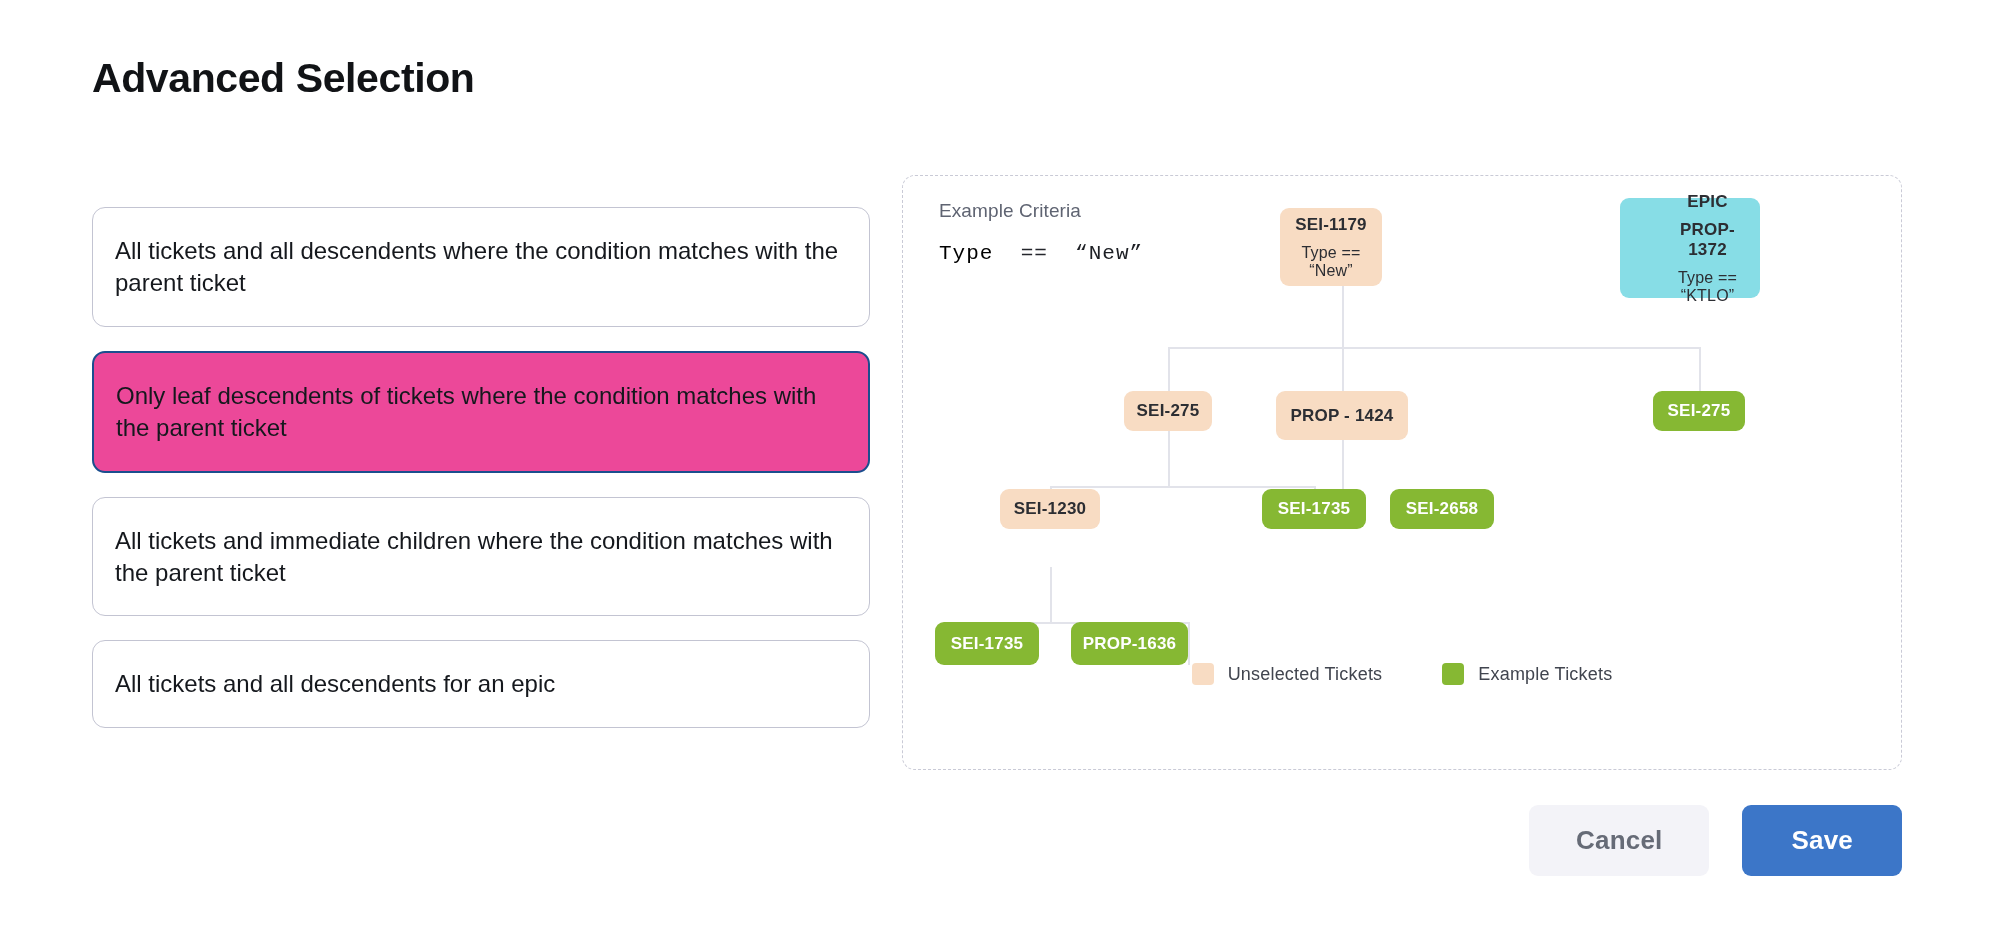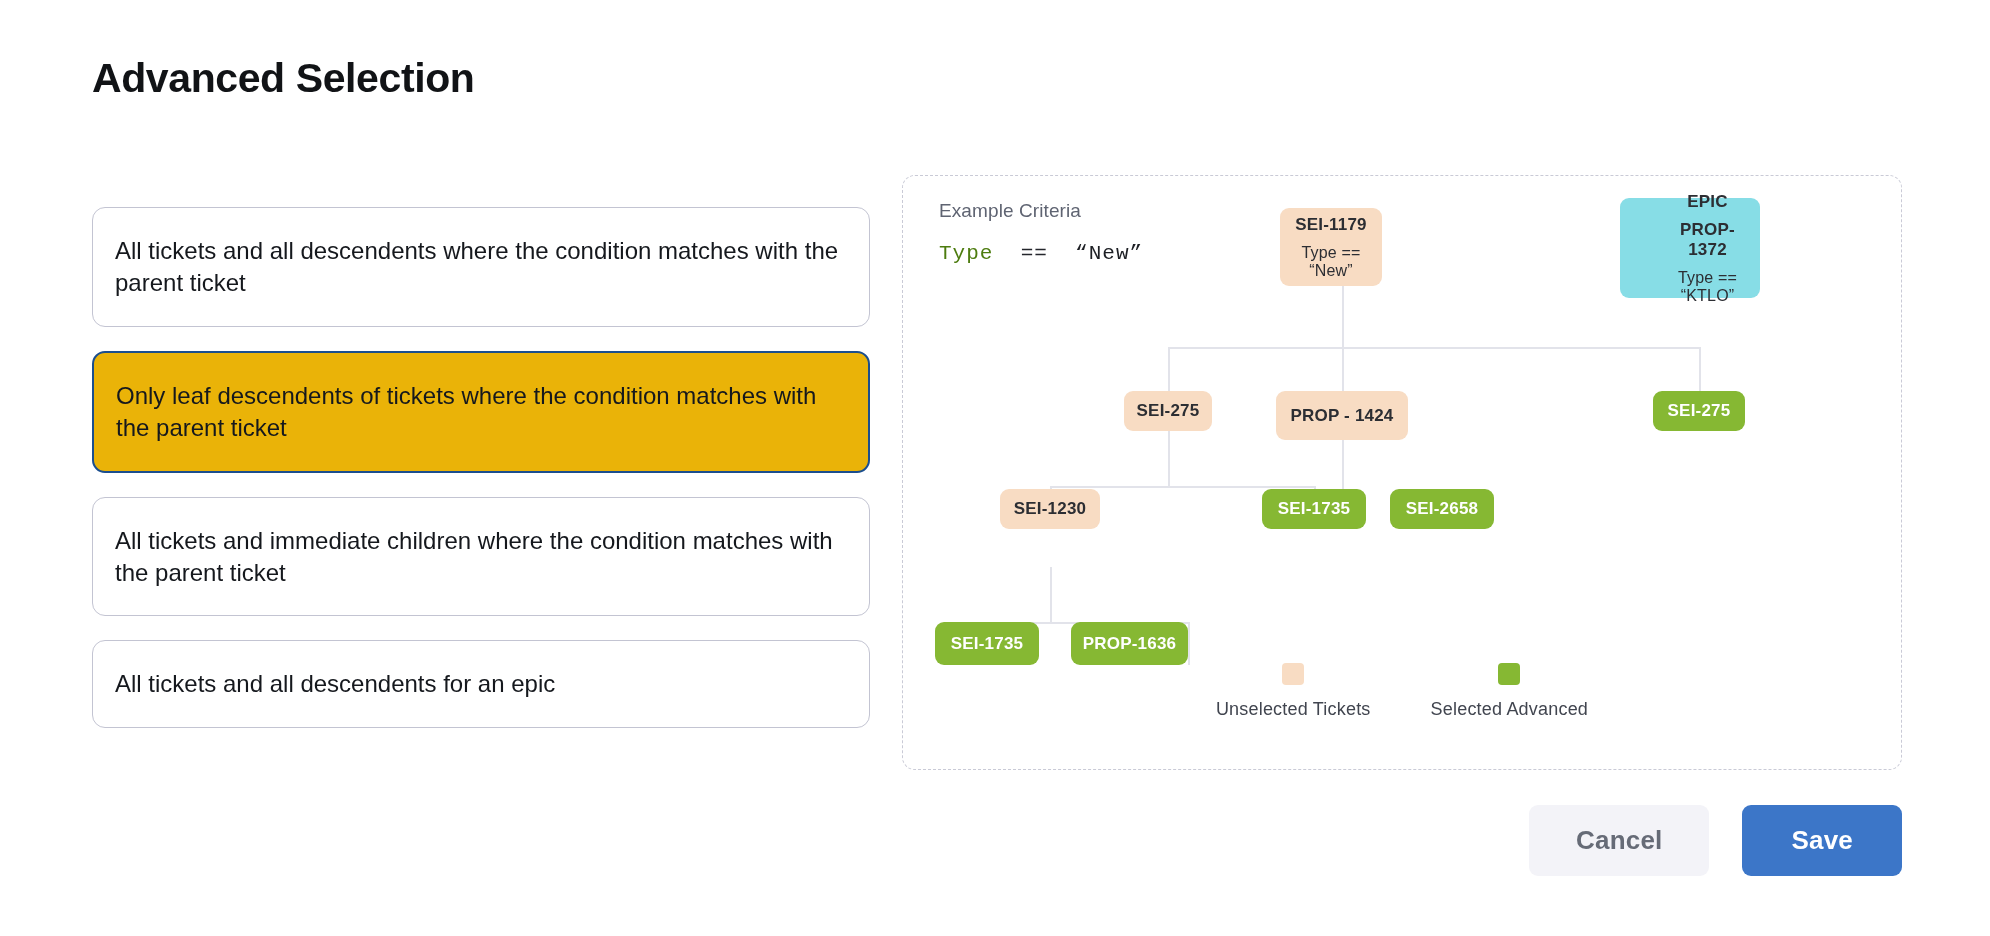--- a/index.html
+++ b/index.html
@@ -47,21 +47,21 @@
     font-size: 24px;
     line-height: 1.33;
     color: #15181d;
     cursor: pointer;
     min-height: 60px;
     display: flex;
     align-items: center;
   }
   .option-card.selected {
     border: 2.4px solid #1b4e8e;
-    background: #eab308;
+    background: #ec4899;
   }
   .option-card .option-text { display: block; }
 
   
   .diagram-panel {
     position: absolute;
     left: 902px;
     top: 175px;
     width: 1000px;
     height: 595px;
@@ -79,21 +79,21 @@
     color: #5f6472;
     letter-spacing: 0.1px;
   }
   .criteria-expr {
     margin-top: 20px;
     font-family: "Liberation Mono", "DejaVu Sans Mono", monospace;
     font-size: 21px;
     letter-spacing: 1px;
     white-space: pre;
   }
-  .tok-field { color: #4d7c0f; }
+  .tok-field { color: #000000; }
   .tok-op    { color: #24262c; }
   .tok-val   { color: #1d1f24; font-weight: 400; }
 
   
   .tree {
     position: absolute;
     left: 0; top: 0; right: 0; bottom: 0;
   }
   .node {
     position: absolute;
@@ -137,21 +137,21 @@
   .legend {
     position: absolute;
     left: 0;
     top: 487px;
     width: 100%;
     display: flex;
     justify-content: center;
     align-items: center;
     gap: 60px;
   }
-  .legend-item { display: flex; align-items: center; gap: 14px; flex-direction: column; }
+  .legend-item { display: flex; align-items: center; gap: 14px; }
   .legend-swatch { width: 22px; height: 22px; border-radius: 4px; }
   .legend-label { font-size: 18px; color: #41454f; letter-spacing: 0.2px; }
 
   
   .footer {
     position: absolute;
     right: 88px;
     top: 805px;
     display: flex;
     align-items: center;
@@ -276,21 +276,21 @@
 
     </div>
 
     <div class="legend">
       <div class="legend-item">
         <span class="legend-swatch" style="background:#f8dcc3;"></span>
         <span class="legend-label">Unselected Tickets</span>
       </div>
       <div class="legend-item">
         <span class="legend-swatch" style="background:#86b833;"></span>
-        <span class="legend-label">Selected Advanced</span>
+        <span class="legend-label">Example Tickets</span>
       </div>
     </div>
 
   </div>
 
   <div class="footer">
     <button class="btn btn-cancel">Cancel</button>
     <button class="btn btn-save">Save</button>
   </div>
 

